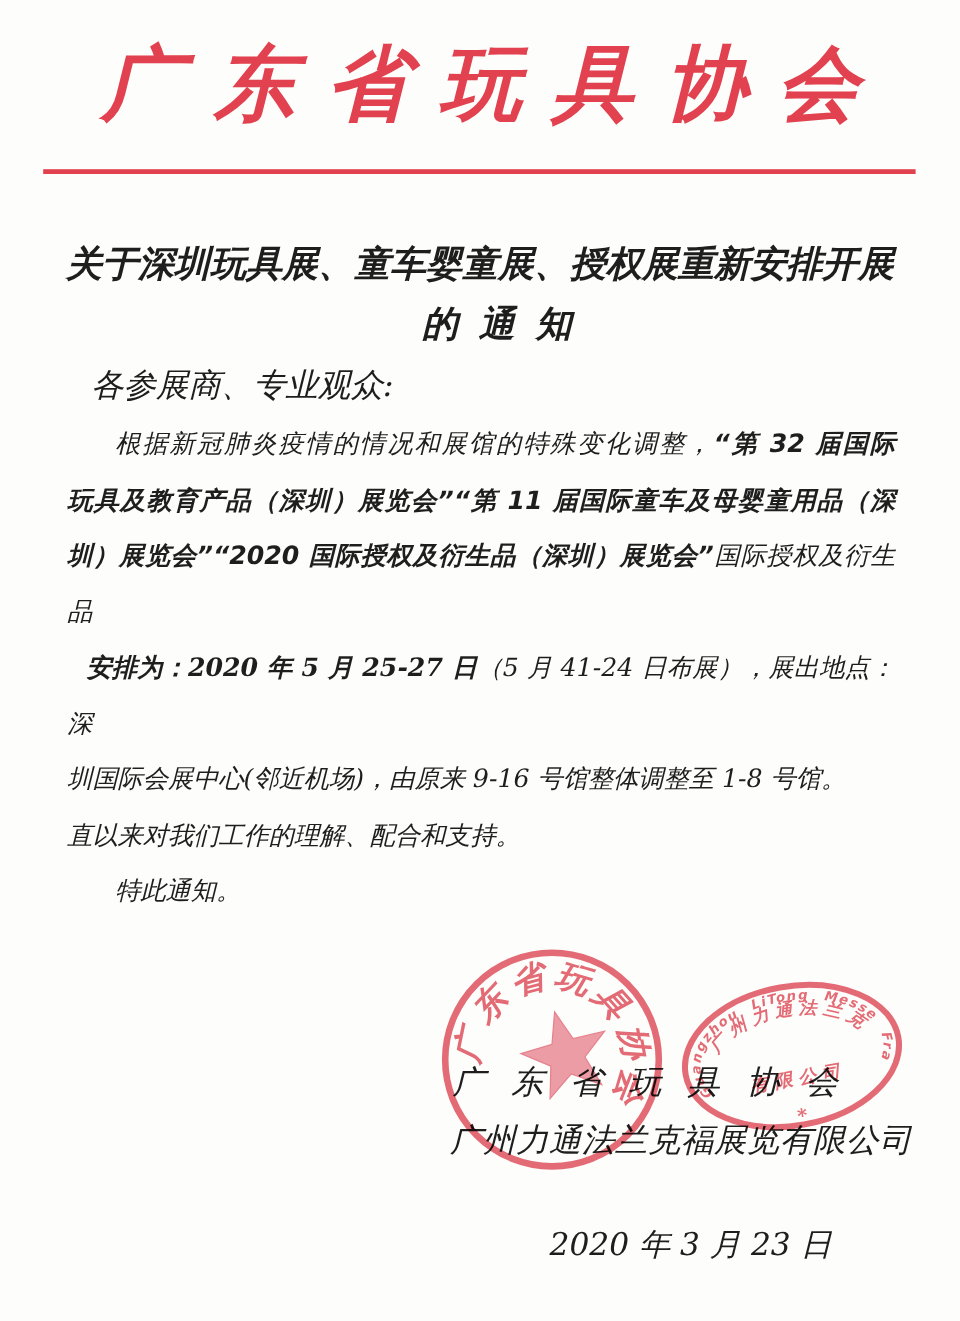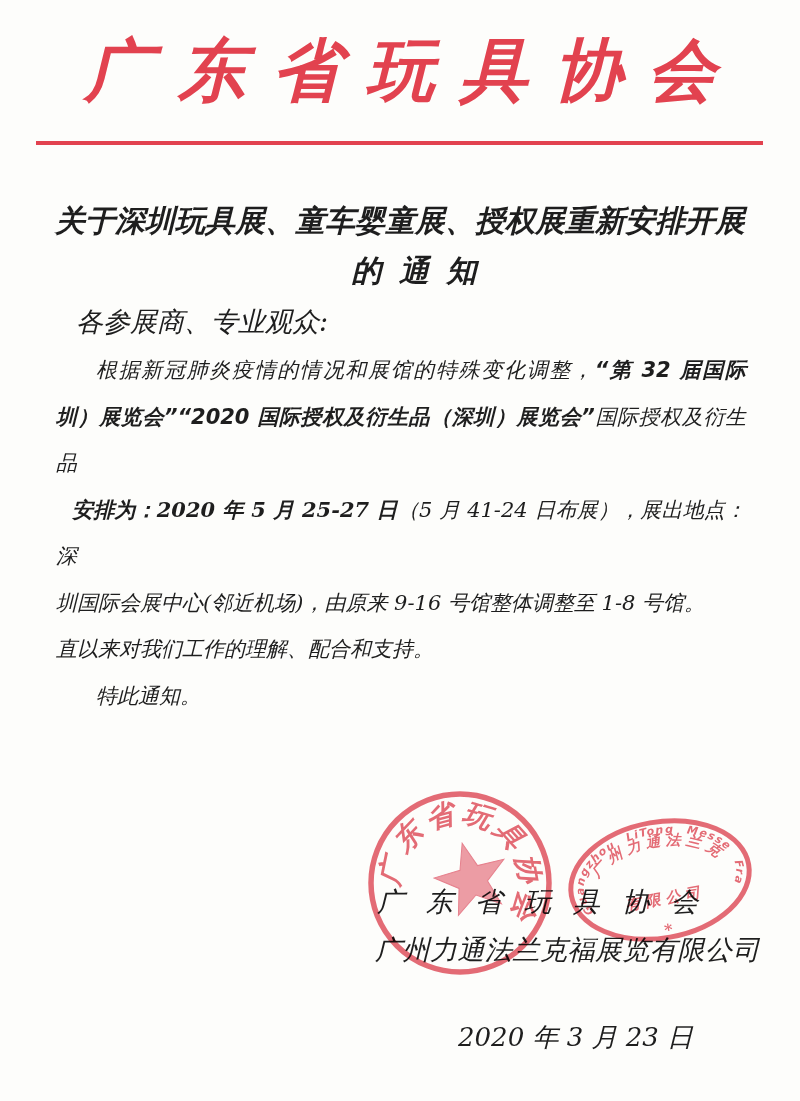--- a/index.html
+++ b/index.html
@@ -87,20 +87,21 @@
 
   <div class="notice-title">
     <div class="t1">关于深圳玩具展、童车婴童展、授权展重新安排开展</div>
     <div class="t2">的通知</div>
   </div>
 
   <div class="salutation">各参展商、专业观众:</div>
 
   <div class="body-text" id="body-root">
       <div class="line fill indent"><span class="seg-regular">根据新冠肺炎疫情的情况和展馆的特殊变化调整，</span><span class="seg-bold-sans">“第 32 届国际</span></div>
+      <div class="line fill"><span class="seg-bold-sans">玩具及教育产品（深圳）展览会”“第 11 届国际童车及母婴童用品（深</span></div>
       <div class="line fill"><span class="seg-bold-sans">圳）展览会”“2020 国际授权及衍生品（深圳）展览会”</span><span class="seg-regular">国际授权及衍生品</span></div>
       <div class="line fill"><span class="seg-bold-serif">安排为：2020 年 5 月 25-27 日</span><span class="seg-regular">（5 月 41-24 日布展），展出地点：深</span></div>
       <div class="line"><span class="seg-regular">圳国际会展中心(邻近机场)，由原来 9-16 号馆整体调整至 1-8 号馆。</span></div>
       <div class="line"><span class="seg-regular">直以来对我们工作的理解、配合和支持。</span></div>
       <div class="line indent"><span class="seg-regular">特此通知。</span></div>
     </div>
 
   <div class="sig-org">广东省玩具协会</div>
   <div class="sig-company">广州力通法兰克福展览有限公司</div>
   <div class="sig-date">2020 年 3 月 23 日</div>

